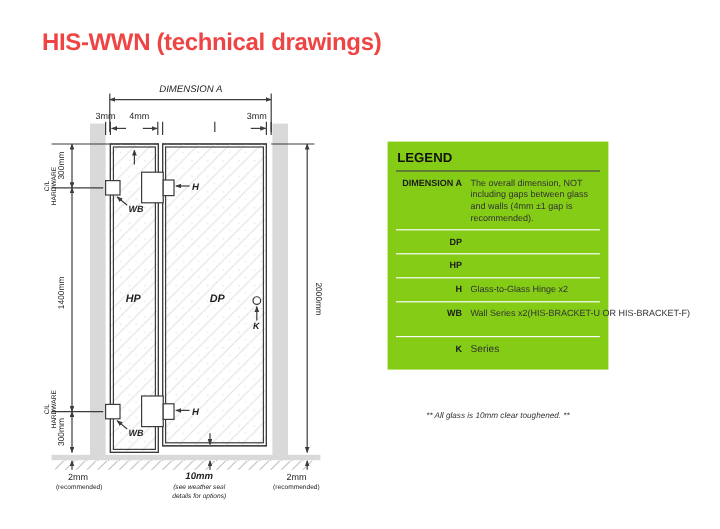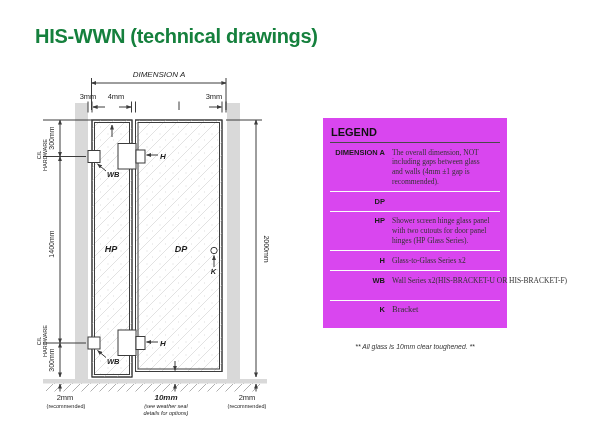--- a/index.html
+++ b/index.html
@@ -2,48 +2,48 @@
 <html><head>
 <meta charset="utf-8">
 <style>
   html,body{margin:0;padding:0;}
   body{
     width:600px;height:441px;position:relative;background:#ffffff;
     font-family:"Liberation Sans",sans-serif;overflow:hidden;color:#222;
   }
   .page-title{
     position:absolute;left:35px;top:25px;font-size:20px;font-weight:bold;
-    letter-spacing:-0.3px;color:#15803d;white-space:nowrap;
+    letter-spacing:-0.3px;color:#ef4444;white-space:nowrap;
   }
   svg{position:absolute;left:0;top:0;}
   svg text{font-family:"Liberation Sans",sans-serif;fill:#1f1f1f;}
   .t55{font-size:5.5px;}
   .t70{font-size:7px;}
   .t75{font-size:7.5px;}
   .t80{font-size:8px;}
   .t90{font-size:9px;}
   .it{font-style:italic;}
   .bd{font-weight:bold;}
   .legend{
     position:absolute;left:323px;top:118px;width:184px;box-sizing:border-box;
-    background:#d946ef;padding:6px 7px 8px 7px;
+    background:#84cc16;padding:6px 7px 8px 7px;
   }
   .legend-title{
     font-size:11px;font-weight:bold;color:#111;padding:2px 0 4px 1px;
     border-bottom:1.5px solid #4a4a4a;
   }
   .legend-row{display:flex;padding:4.5px 0;border-top:1px solid #fafafa;}
   .legend-row:first-child{border-top:none;}
   .legend-row.spacer{margin-top:10px;}
   .legend-key{
     width:55px;min-width:55px;text-align:right;font-weight:bold;
     font-size:7.5px;line-height:9.8px;padding-right:7px;color:#1c1c1c;
   }
   .legend-desc{
-    font-size:7.5px;line-height:9.8px;color:#333;white-space:pre-line;flex:1;font-family:Liberation Serif, serif;
+    font-size:7.5px;line-height:9.8px;color:#333;white-space:pre-line;flex:1;
   }
   .legend-desc.nowrap{white-space:nowrap;overflow:visible;}
   .legend-row.row-k .legend-desc{font-size:8.5px;}
   .legend-foot{
     position:absolute;left:323px;top:343px;width:184px;text-align:center;
     font-size:6.8px;font-style:italic;color:#333;
   }
 </style>
 </head>
 <body>
@@ -174,32 +174,29 @@
         <div class="legend-desc">The overall dimension, NOT
 including gaps between glass
 and walls (4mm ±1 gap is
 recommended).</div>
       </div>
       <div class="legend-row">
         <div class="legend-key">DP</div>
       </div>
       <div class="legend-row">
         <div class="legend-key">HP</div>
-        <div class="legend-desc">Shower screen hinge glass panel
-with two cutouts for door panel
-hinges (HP Glass Series).</div>
       </div>
       <div class="legend-row">
         <div class="legend-key">H</div>
-        <div class="legend-desc">Glass-to-Glass Series x2</div>
+        <div class="legend-desc">Glass-to-Glass Hinge x2</div>
       </div>
       <div class="legend-row">
         <div class="legend-key">WB</div>
         <div class="legend-desc nowrap">Wall Series x2(HIS-BRACKET-U OR HIS-BRACKET-F)</div>
       </div>
       <div class="legend-row spacer row-k">
         <div class="legend-key">K</div>
-        <div class="legend-desc">Bracket</div>
+        <div class="legend-desc">Series</div>
       </div>
     </div>
 </div>
 
 <div class="legend-foot">** All glass is 10mm clear toughened. **</div>
 
 </body></html>

